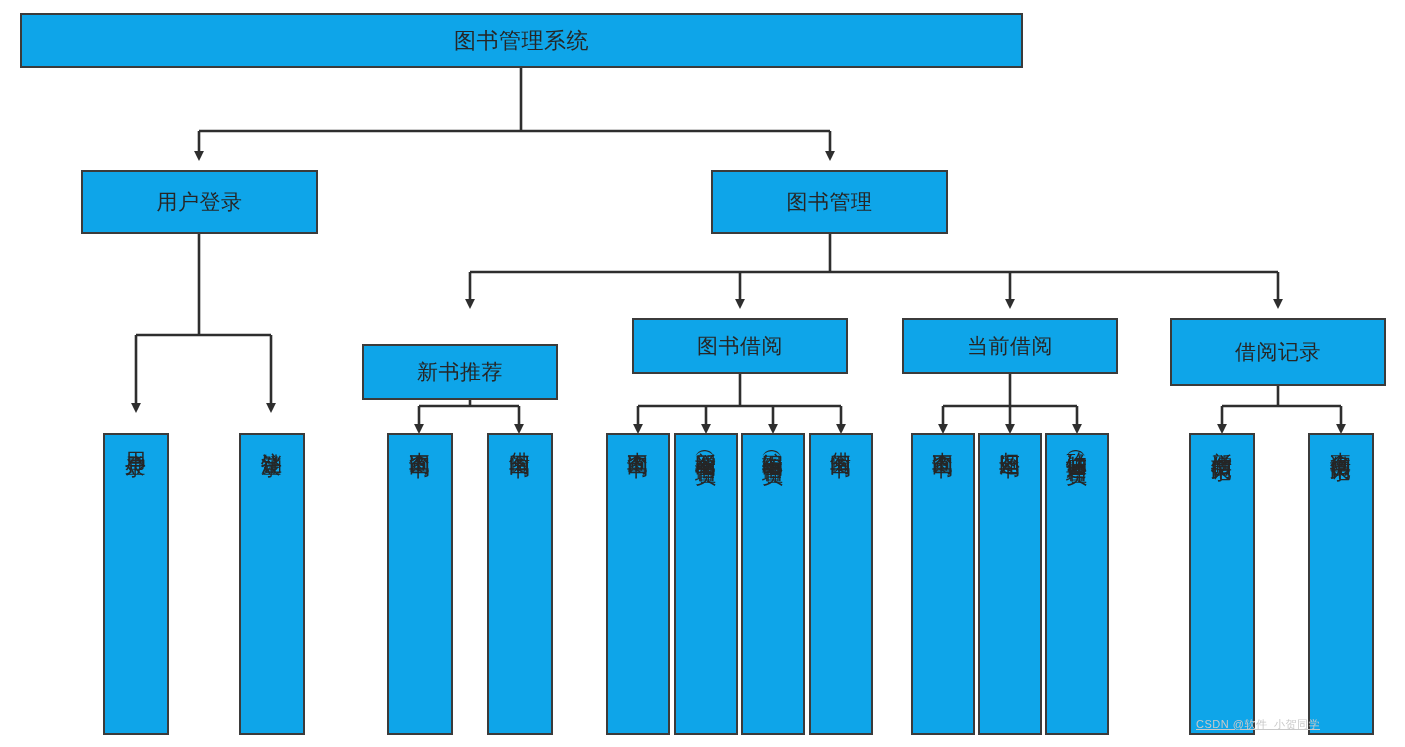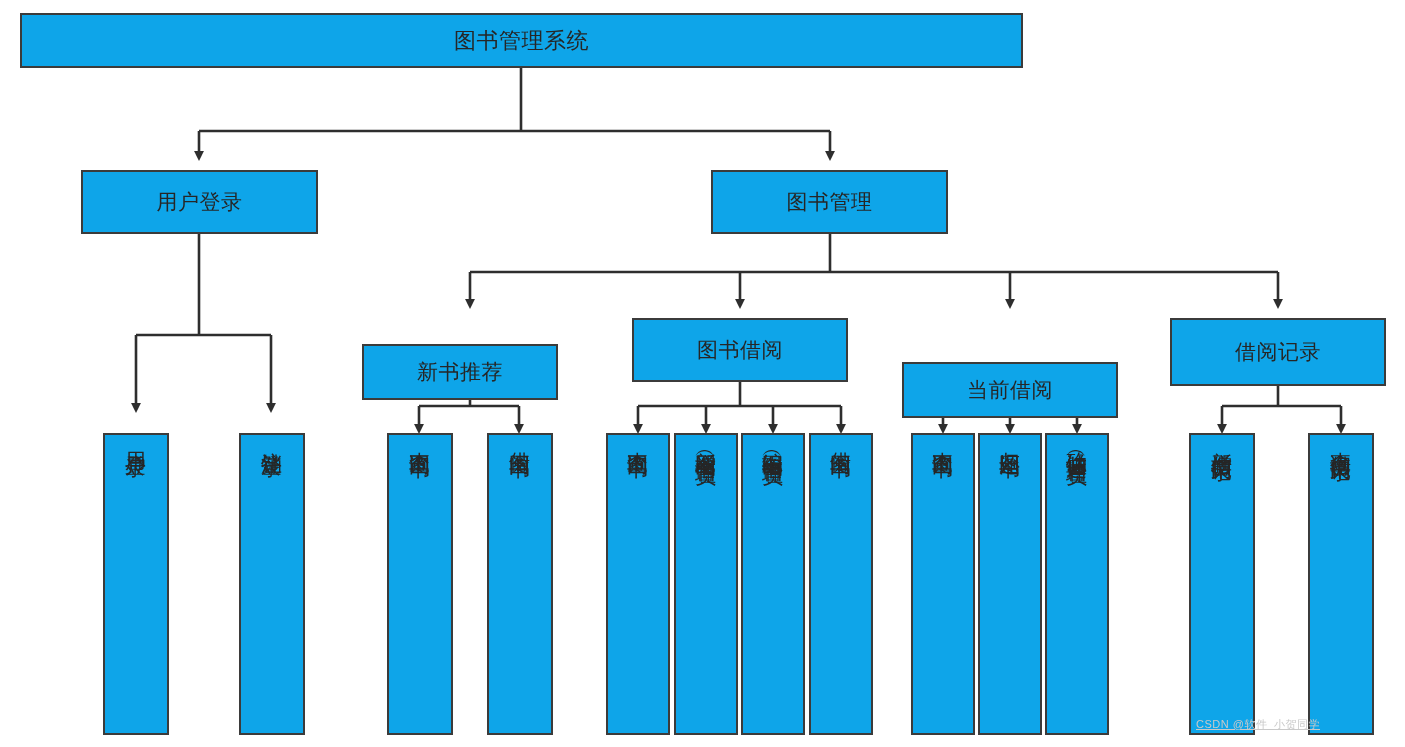--- a/index.html
+++ b/index.html
@@ -127,24 +127,24 @@
   <div class="node horiz" style="left:81px;top:170px;width:237px;height:64px;">
     <span class="lbl">用户登录</span>
   </div>
   <div class="node horiz" style="left:711px;top:170px;width:237px;height:64px;">
     <span class="lbl">图书管理</span>
   </div>
 
   <div class="node horiz" style="left:362px;top:318px;width:196px;height:56px;margin-top:26px;">
     <span class="lbl">新书推荐</span>
   </div>
-  <div class="node horiz" style="left:632px;top:318px;width:216px;height:64px;">
+  <div class="node horiz" style="left:632px;top:318px;width:216px;height:56px;">
     <span class="lbl">图书借阅</span>
   </div>
-  <div class="node horiz" style="left:902px;top:318px;width:216px;height:56px;margin-top:44px;">
+  <div class="node horiz" style="left:902px;top:318px;width:216px;height:56px;">
     <span class="lbl">当前借阅</span>
   </div>
   <div class="node horiz" style="left:1170px;top:318px;width:216px;height:68px;">
     <span class="lbl">借阅记录</span>
   </div>
 
   <div class="node vert" style="left:103px;top:433px;width:66px;height:302px;">
     <span class="lbl">用户登录</span>
   </div>
   <div class="node vert" style="left:239px;top:433px;width:66px;height:302px;">

